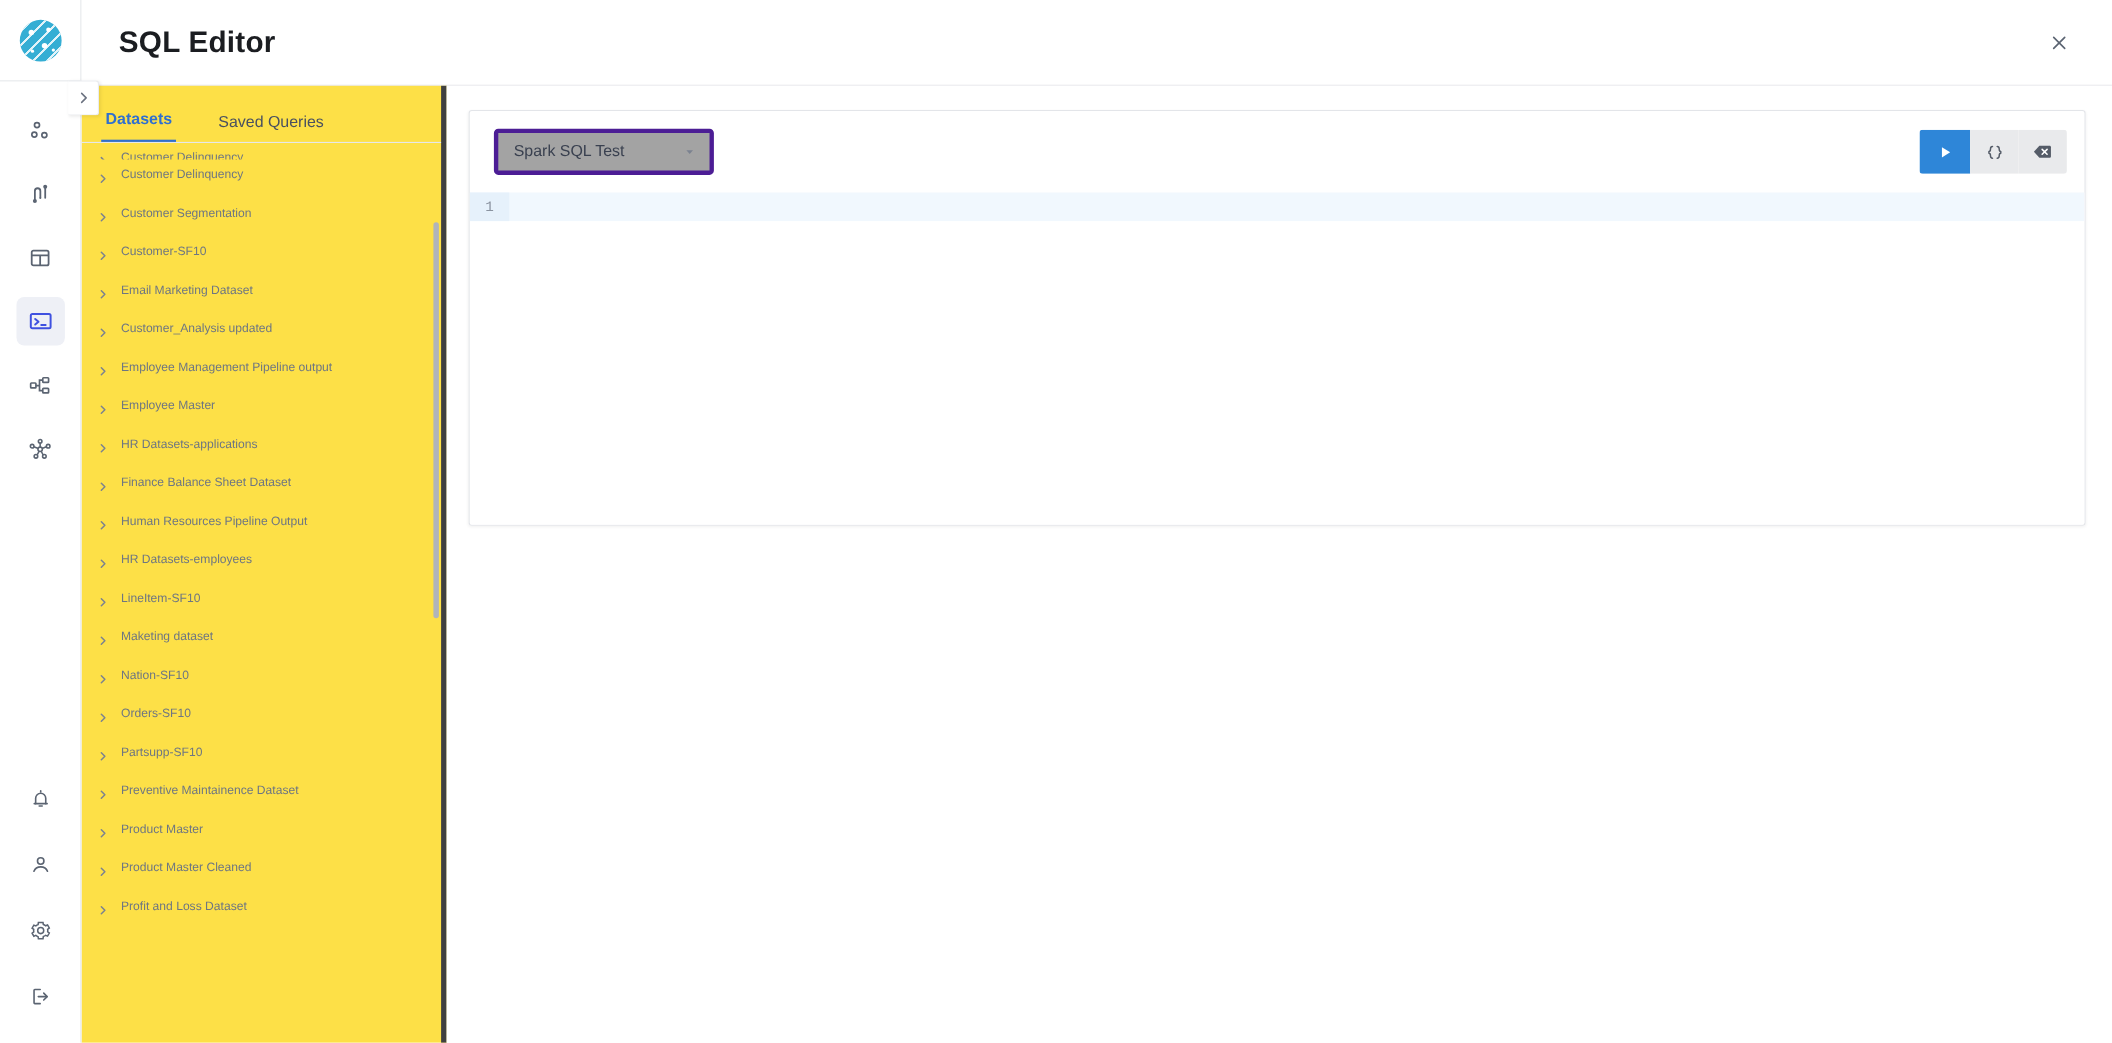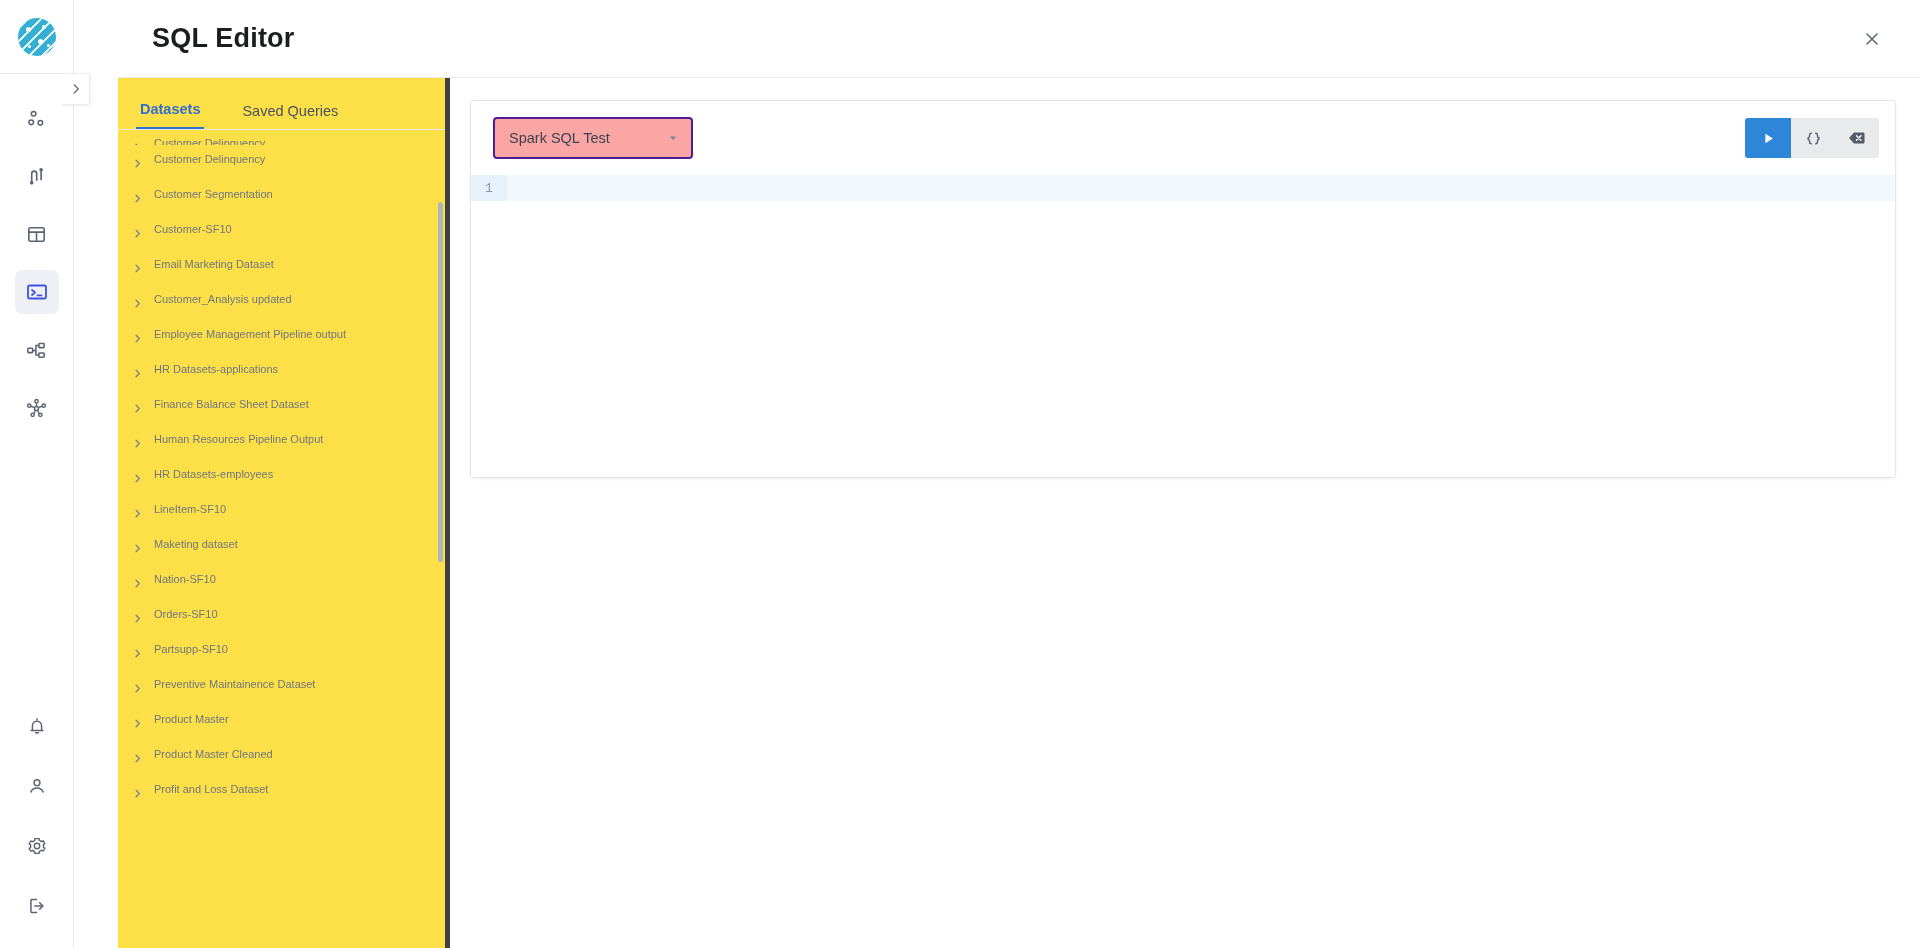--- a/index.html
+++ b/index.html
@@ -2,21 +2,21 @@
 <html><head>
 <meta charset="utf-8">
 <style>
   * { box-sizing: border-box; margin: 0; padding: 0; }
   html, body {
     width: 1920px; height: 948px;
     background: #ffffff;
     font-family: "Liberation Sans", sans-serif;
     overflow: hidden;
   }
-  #app { position: relative; width: 1920px; height: 948px; display: flex; gap: 44px; }
+  #app { position: relative; width: 1920px; height: 948px; display: flex; }
 
   
   .rail {
     width: 74px; height: 948px;
     border-right: 1px solid #e6e8eb;
     background: #fff;
     display: flex; flex-direction: column; align-items: center;
     flex: 0 0 74px;
     position: relative;
   }
@@ -147,22 +147,22 @@
     height: 378px; flex: 0 0 378px;
     overflow: hidden;
   }
   .editor-toolbar {
     height: 74px; flex: 0 0 74px;
     display: flex; align-items: center;
     padding: 0 16px 0 22px;
   }
   .ds-select {
     width: 200px; height: 42px;
-    border: 2px solid #4c1d95; border-radius: 4px;
-    background: #fca5a5;
+    border: 4px solid #4c1d95; border-radius: 4px;
+    background: #a3a3a3;
     display: flex; align-items: center; padding: 0 12px 0 14px;
     cursor: pointer;
   }
   .ds-select-label { flex: 1 1 auto; font-size: 14.5px; color: #3a4150; }
   .caret-down { color: #7b8290; display: flex; }
   .tool-spacer { flex: 1 1 auto; }
 
   .tool-group { display: flex; align-items: center; height: 40px; border-radius: 3px; overflow: hidden; }
   .tool-btn {
     width: 44px; height: 40px;
@@ -357,20 +357,26 @@
               <span class="ds-caret"><svg width="11" height="11" viewBox="0 0 24 24" fill="none" stroke="currentColor" stroke-width="3" stroke-linecap="round" stroke-linejoin="round">
                   <path d="M9 5l7 7-7 7"></path>
                 </svg></span>
               <span class="ds-label">Customer_Analysis updated</span>
             </div>
             <div class="ds-item">
               <span class="ds-caret"><svg width="11" height="11" viewBox="0 0 24 24" fill="none" stroke="currentColor" stroke-width="3" stroke-linecap="round" stroke-linejoin="round">
                   <path d="M9 5l7 7-7 7"></path>
                 </svg></span>
               <span class="ds-label">Employee Management Pipeline output</span>
+            </div>
+            <div class="ds-item">
+              <span class="ds-caret"><svg width="11" height="11" viewBox="0 0 24 24" fill="none" stroke="currentColor" stroke-width="3" stroke-linecap="round" stroke-linejoin="round">
+                  <path d="M9 5l7 7-7 7"></path>
+                </svg></span>
+              <span class="ds-label">Employee Master</span>
             </div>
             <div class="ds-item">
               <span class="ds-caret"><svg width="11" height="11" viewBox="0 0 24 24" fill="none" stroke="currentColor" stroke-width="3" stroke-linecap="round" stroke-linejoin="round">
                   <path d="M9 5l7 7-7 7"></path>
                 </svg></span>
               <span class="ds-label">HR Datasets-applications</span>
             </div>
             <div class="ds-item">
               <span class="ds-caret"><svg width="11" height="11" viewBox="0 0 24 24" fill="none" stroke="currentColor" stroke-width="3" stroke-linecap="round" stroke-linejoin="round">
                   <path d="M9 5l7 7-7 7"></path>

